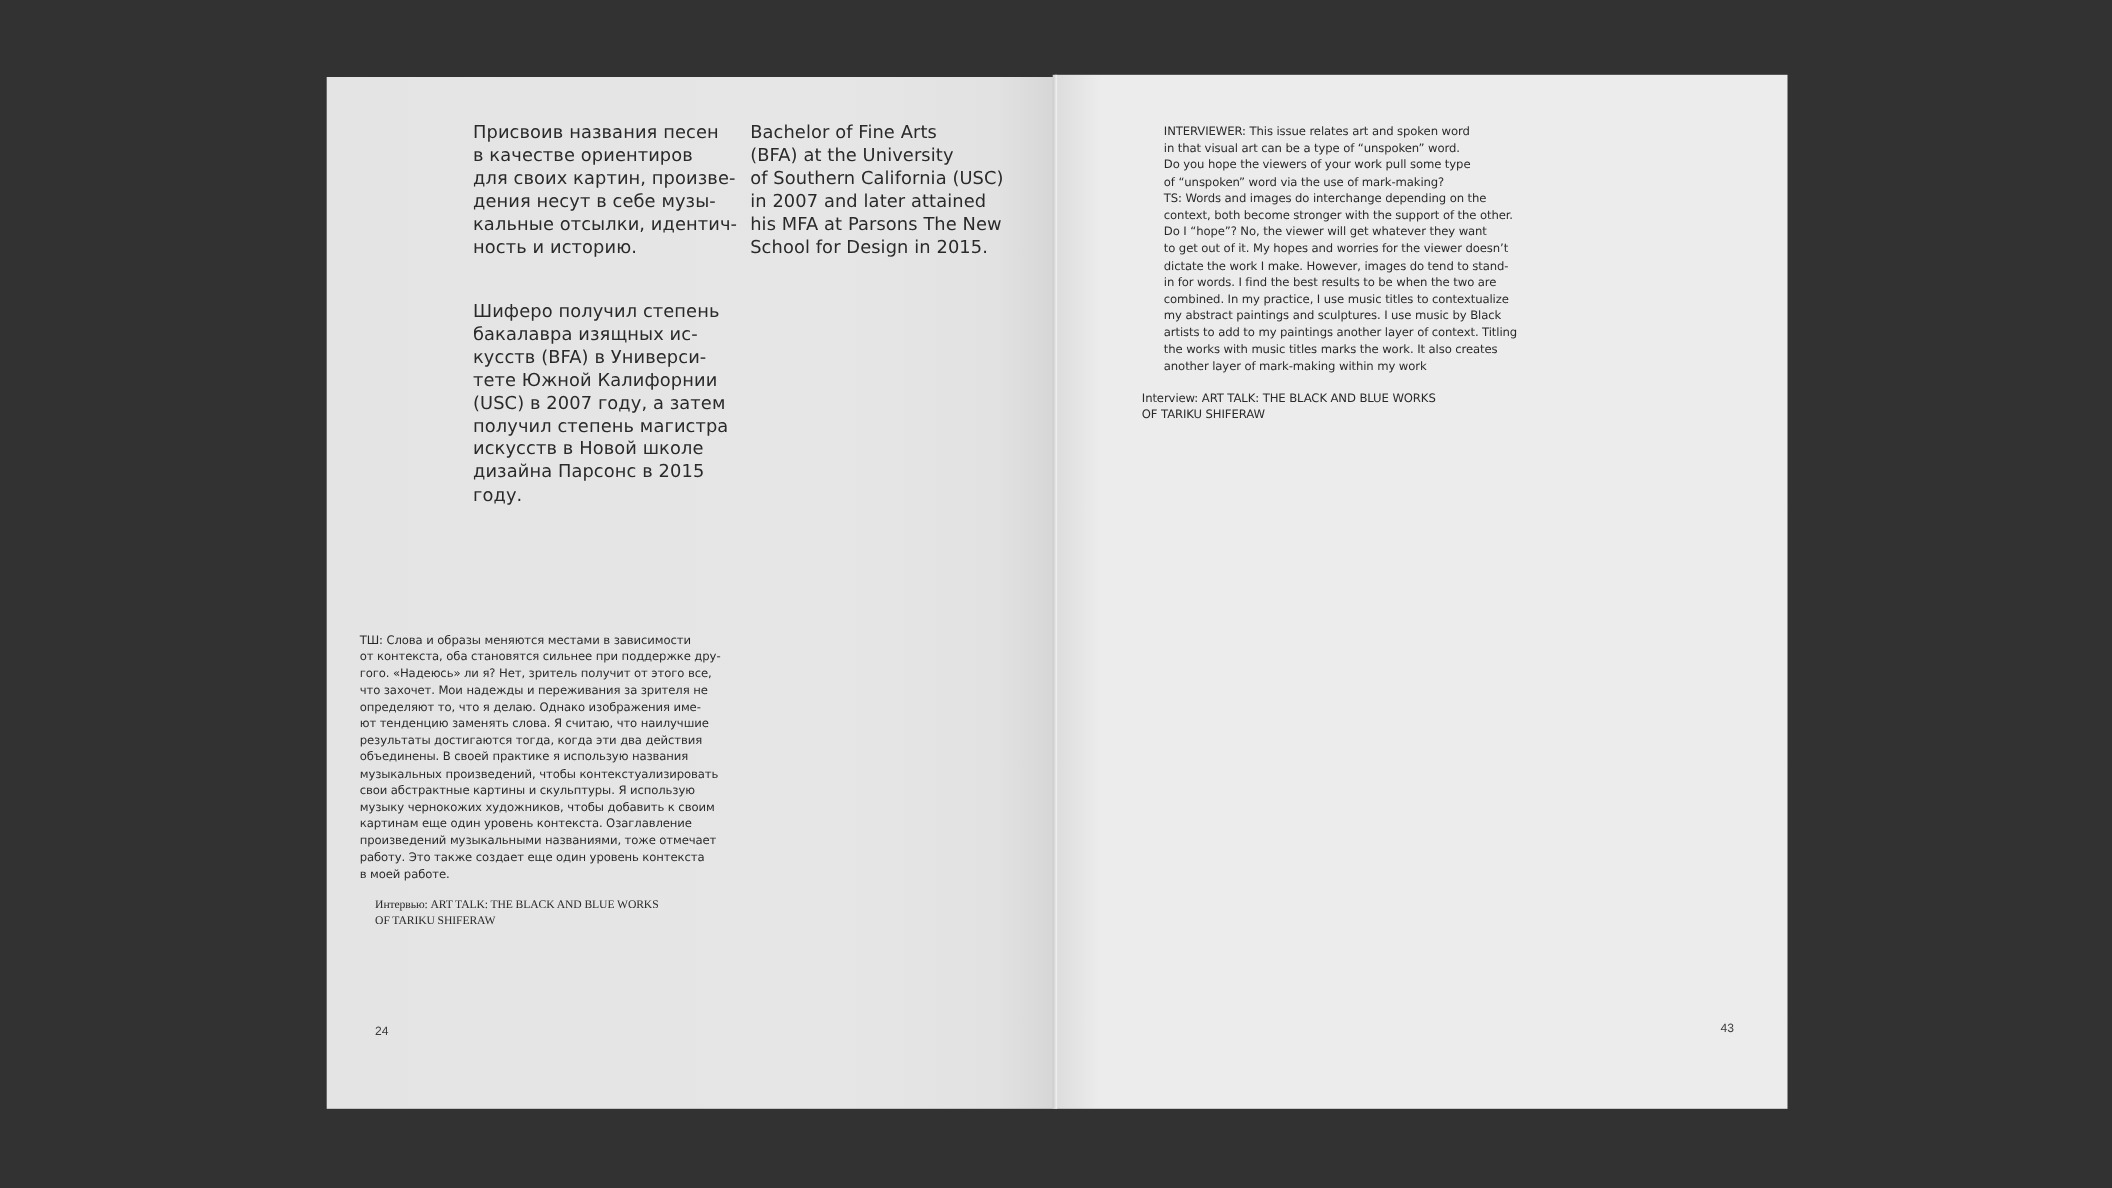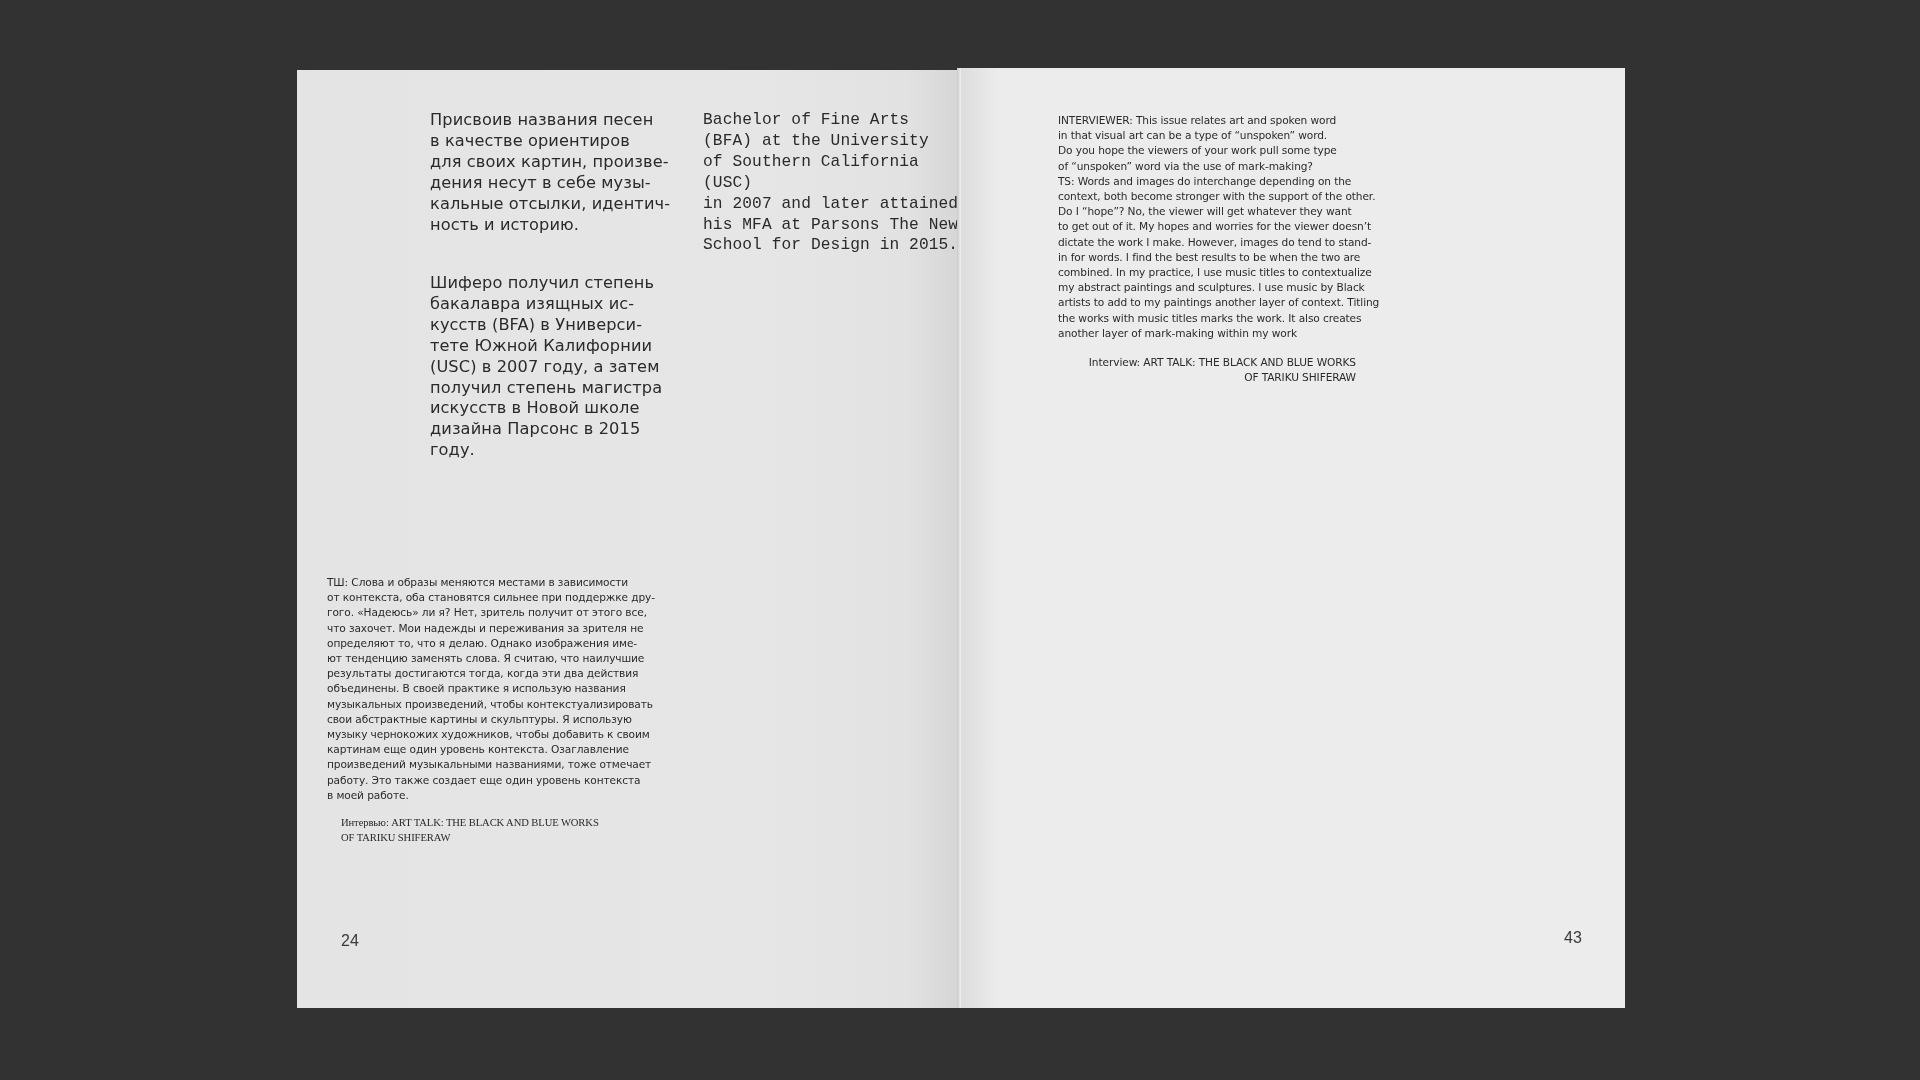--- a/index.html
+++ b/index.html
@@ -42,21 +42,21 @@
     white-space: pre-line;
   }
   .small {
     font-size: 10.6px;
     line-height: 15.2px;
     white-space: pre-line;
     letter-spacing: -0.1px;
   }
   .pagenum {
     font-family: "Liberation Sans", sans-serif;
-    font-size: 16px;
+    font-size: 11px;
     color: #3a3a3a;
     text-align: center;
   }
 </style>
 </head>
 <body>
 
 <div class="spread">
   <div class="page page-left">
     <div class="txt lead" style="left:133px; top:40px; width:250px;">Присвоив названия песен
@@ -67,21 +67,21 @@
 ность и историю.</div>
     <div class="txt lead" style="left:133px; top:187px; width:250px;margin-top:16px;">Шиферо получил степень
 бакалавра изящных ис-
 кусств (BFA) в Универси-
 тете Южной Калифорнии
 (USC) в 2007 году, а затем
 получил степень магистра
 искусств в Новой школе
 дизайна Парсонс в 2015
 году.</div>
-    <div class="txt lead" style="left:406px; top:40px; width:270px;font-family:Liberation Mono, monospace;">Bachelor of Fine Arts
+    <div class="txt lead" style="left:385px; top:40px; width:270px;">Bachelor of Fine Arts
 (BFA) at the University
 of Southern California (USC)
 in 2007 and later attained
 his MFA at Parsons The New
 School for Design in 2015.</div>
 
     <div class="txt small" style="left:30px; top:505px; width:340px;">ТШ: Слова и образы меняются местами в зависимости
 от контекста, оба становятся сильнее при поддержке дру-
 гого. «Надеюсь» ли я? Нет, зритель получит от этого все,
 что захочет. Мои надежды и переживания за зрителя не
@@ -111,20 +111,20 @@
 context, both become stronger with the support of the other.
 Do I “hope”? No, the viewer will get whatever they want
 to get out of it. My hopes and worries for the viewer doesn’t
 dictate the work I make. However, images do tend to stand-
 in for words. I find the best results to be when the two are
 combined. In my practice, I use music titles to contextualize
 my abstract paintings and sculptures. I use music by Black
 artists to add to my paintings another layer of context. Titling
 the works with music titles marks the work. It also creates
 another layer of mark-making within my work</div>
-    <div class="txt small" style="left:67px; top:287px; width:330px;text-align:right;">Interview: ART TALK: THE BLACK AND BLUE WORKS
+    <div class="txt small" style="left:79px; top:287px; width:330px;">Interview: ART TALK: THE BLACK AND BLUE WORKS
 OF TARIKU SHIFERAW</div>
 
     <div class="txt pagenum" style="left:605px; top:861px;">43</div>
   </div>
 
   <div class="fold"></div>
 </div>
 
 </body></html>

